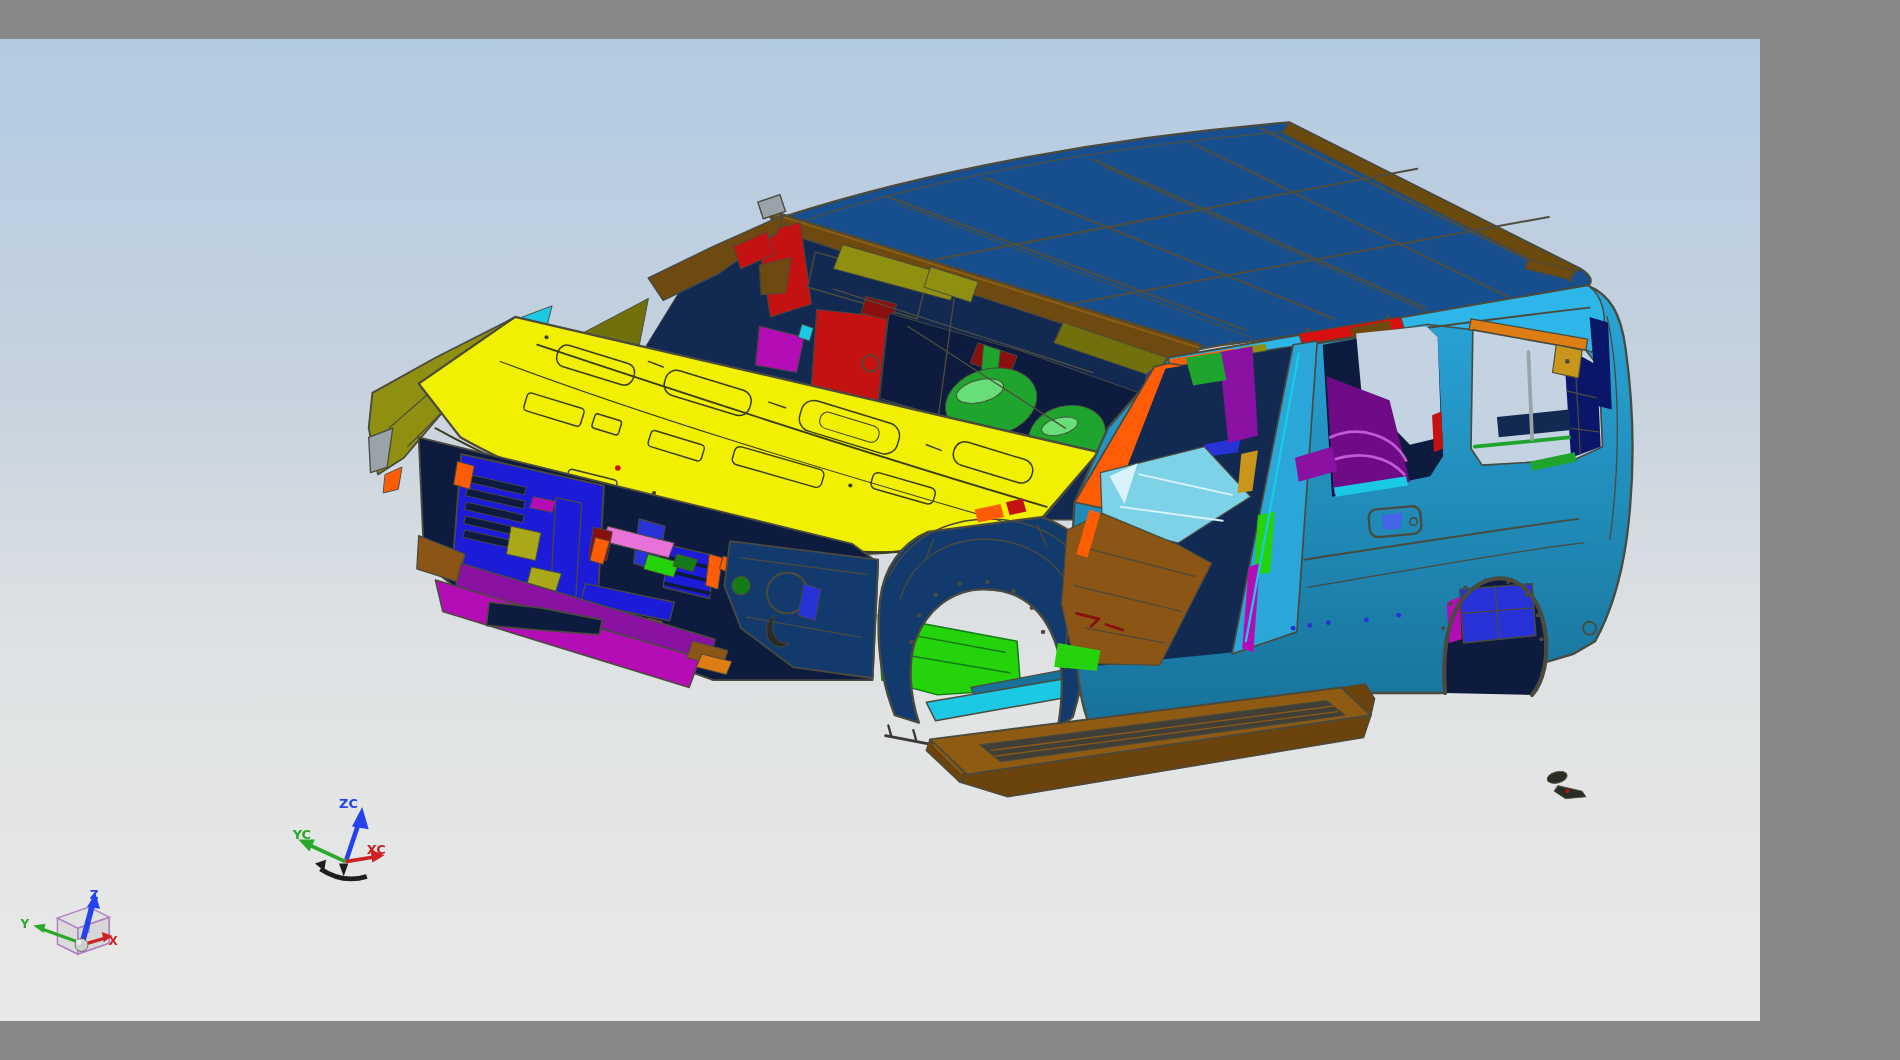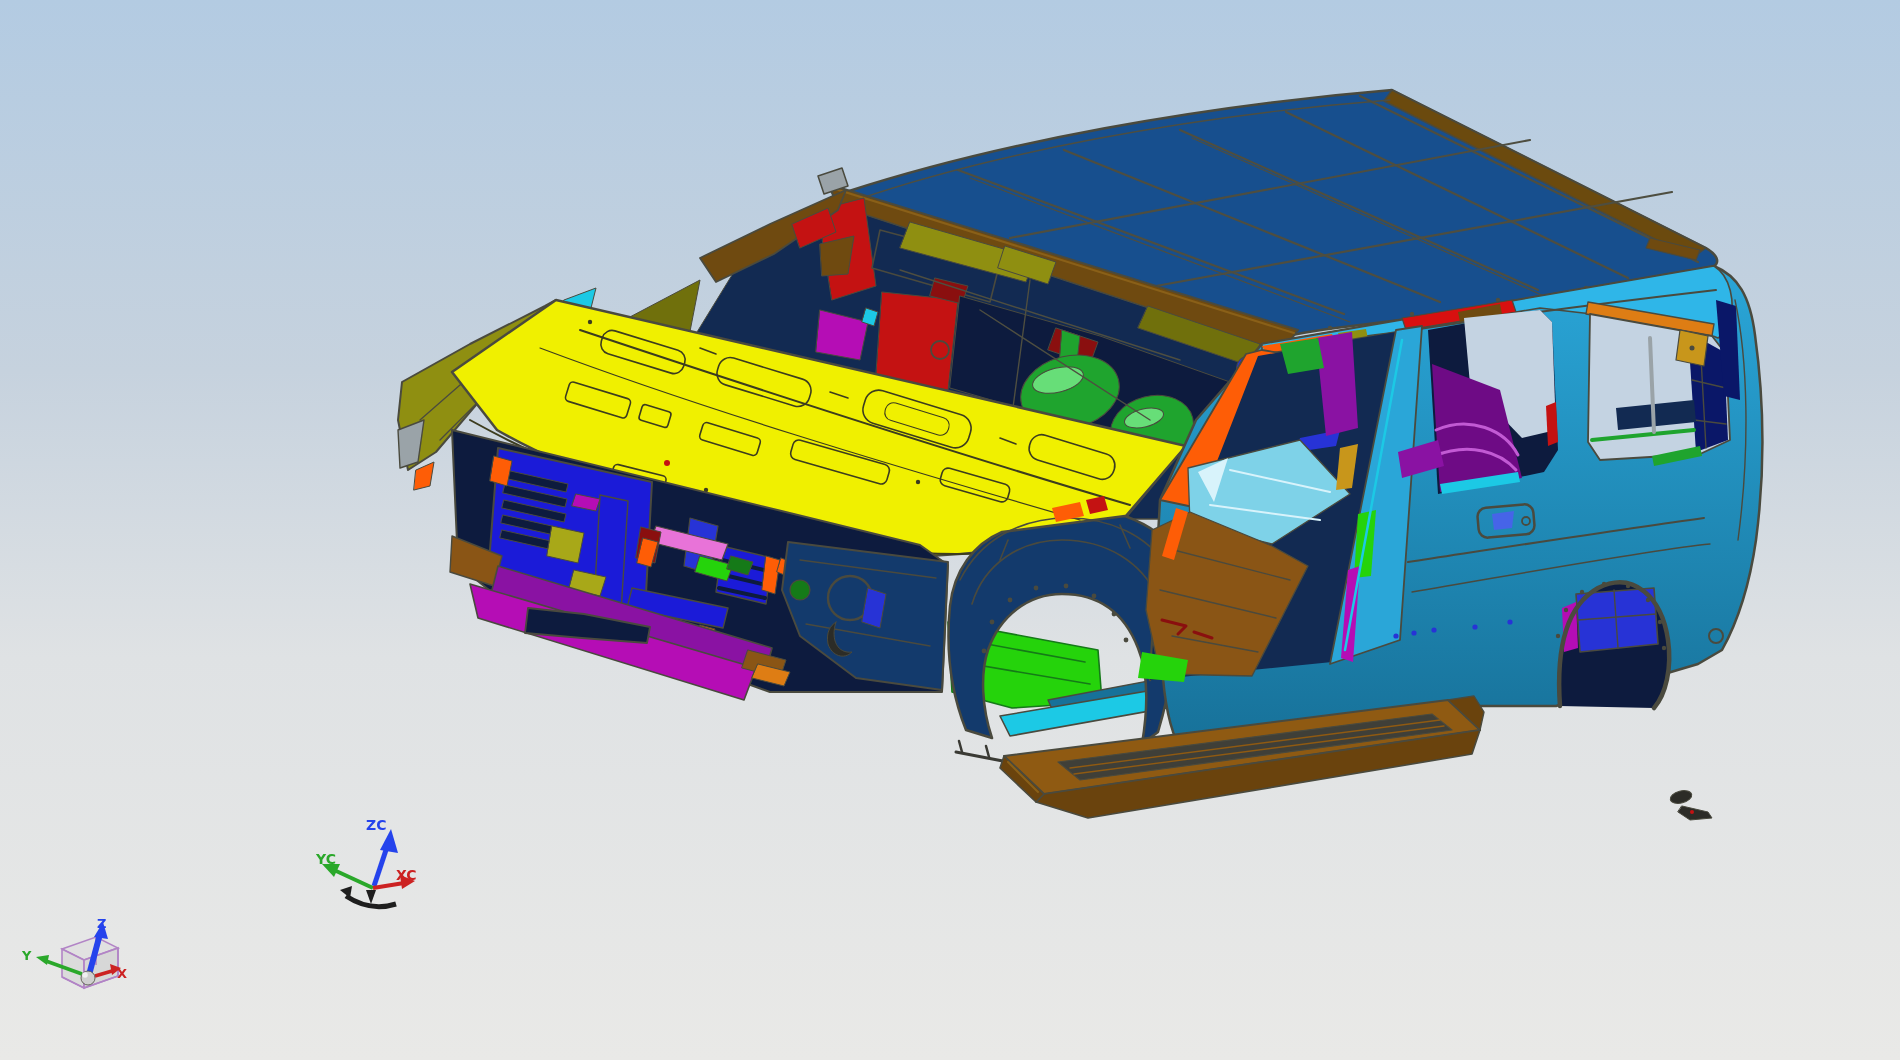--- a/index.html
+++ b/index.html
@@ -1,16 +1,16 @@
 <!DOCTYPE html>
 <html><head>
 <meta charset="utf-8">
 <style>
   html,body{margin:0;padding:0;background:#888;}
-  .viewport{width:1900px;height:1060px;position:relative;overflow:hidden;
+  .viewport{width:1760px;height:1060px;position:relative;overflow:hidden;
     font-family:"DejaVu Sans","Liberation Sans",sans-serif;}
   svg{display:block;width:100%;height:100%;}
   text.axis-label{font-family:"DejaVu Sans","Liberation Sans",sans-serif;
     font-size:14px;font-weight:bold;}
   text.axis-label-sm{font-family:"DejaVu Sans","Liberation Sans",sans-serif;
     font-size:13px;font-weight:bold;}
 </style>
 </head>
 <body>
 

